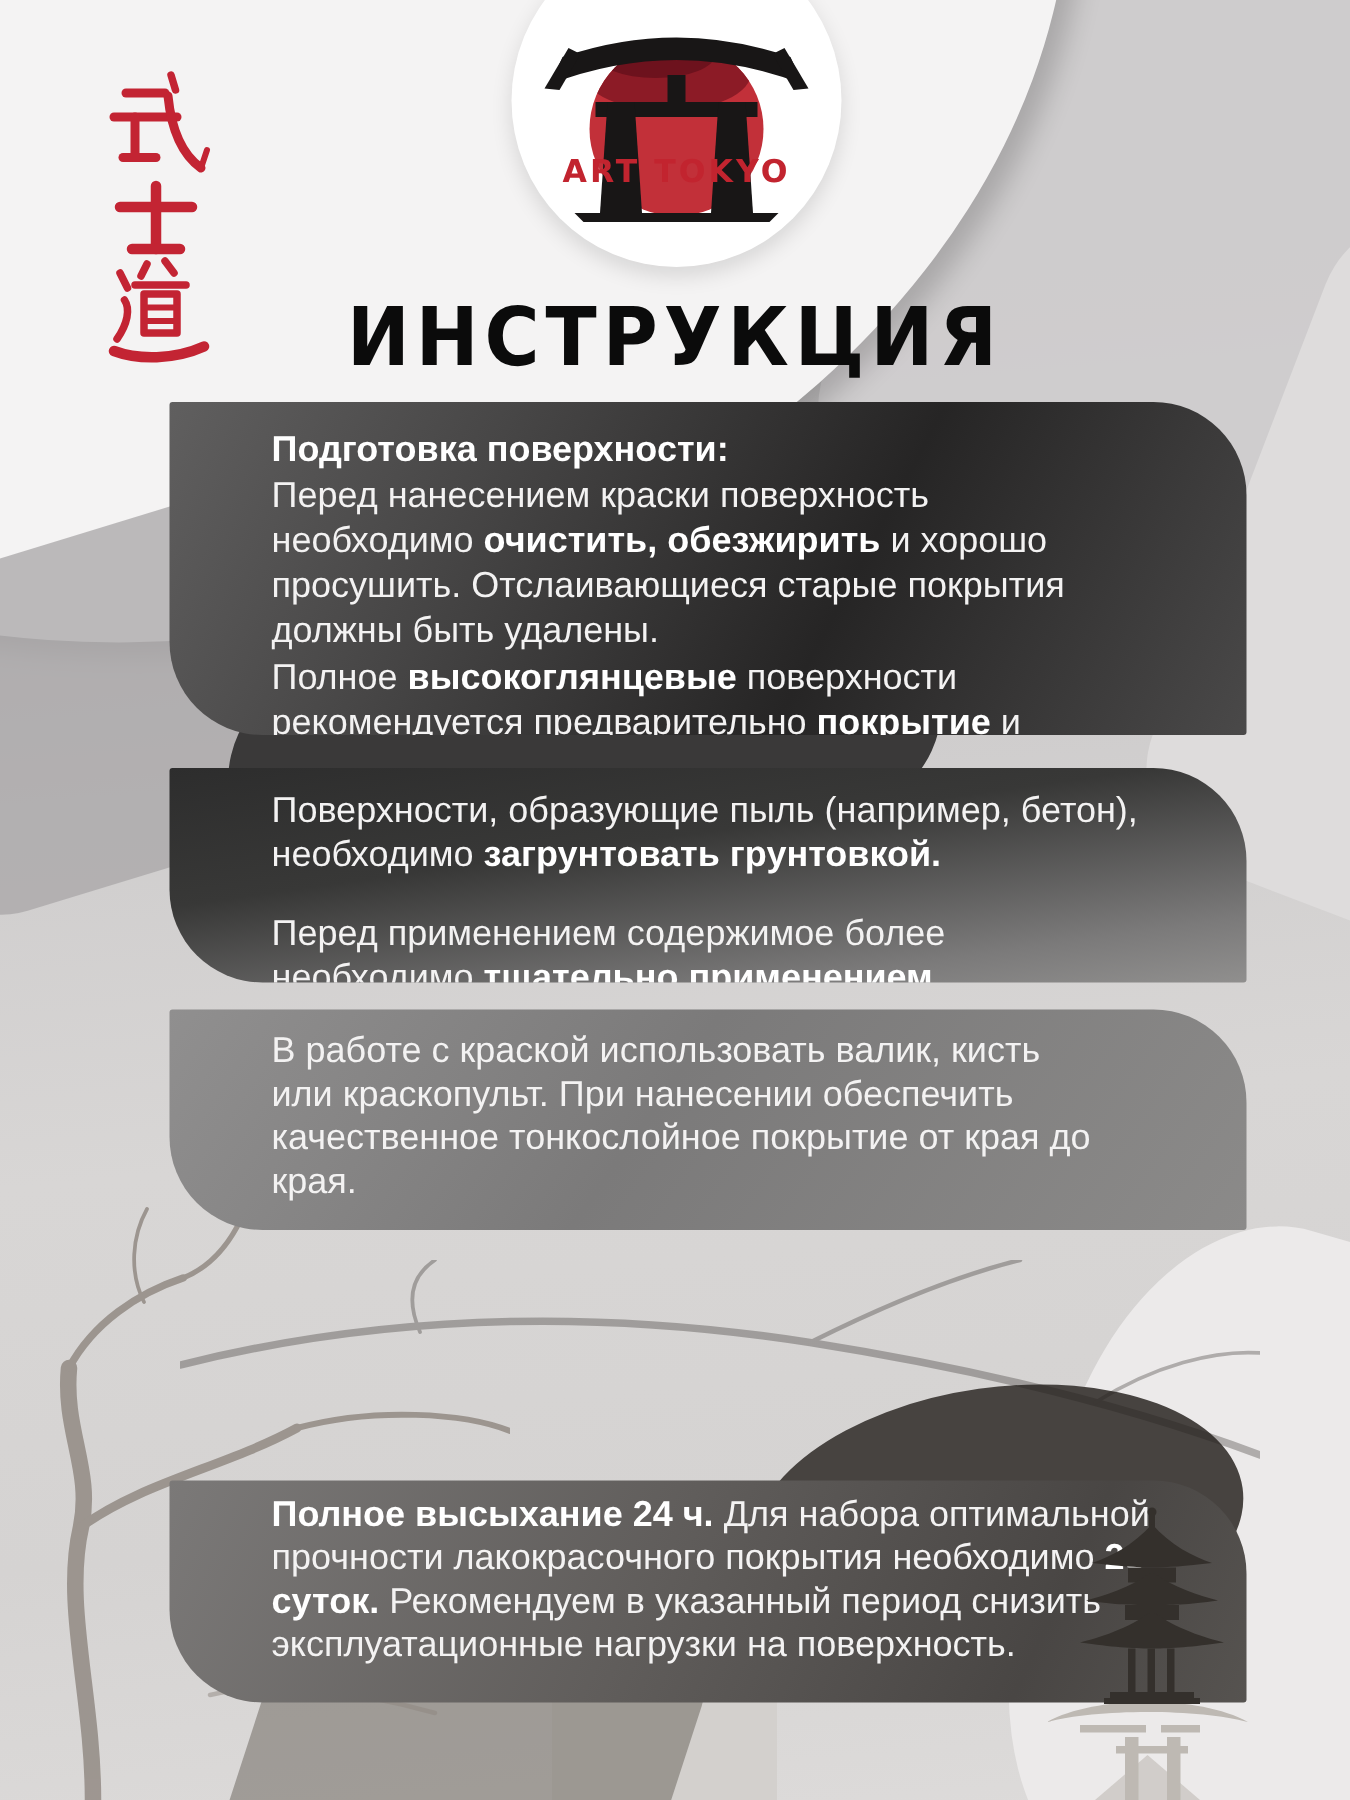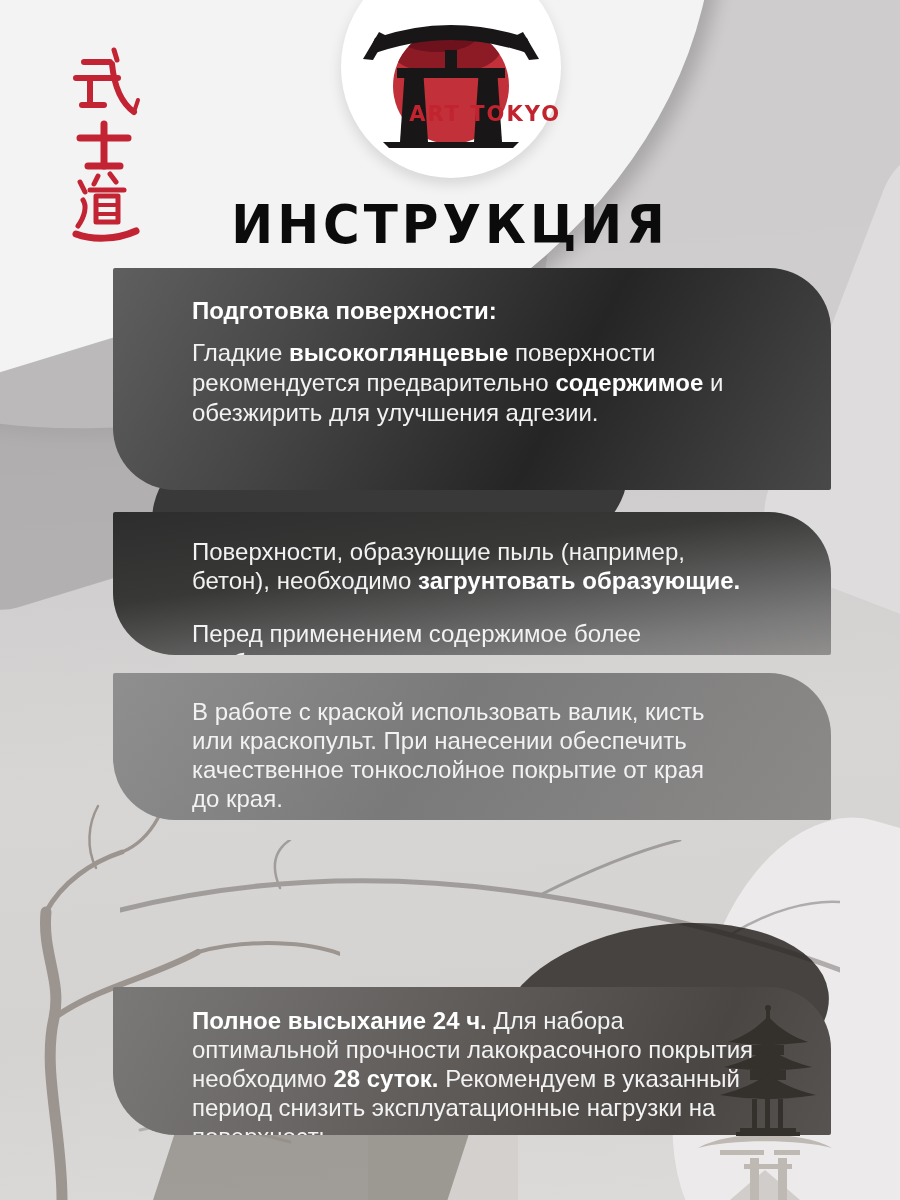--- a/index.html
+++ b/index.html
@@ -50,41 +50,41 @@
     background:#eceaea;transform:rotate(16deg);z-index:1;
   }
   
   .logo{
     position:absolute;left:341px;top:-44px;width:220px;height:222px;
     border-radius:50%;background:#ffffff;z-index:5;
     box-shadow:0 6px 14px rgba(0,0,0,.12);
   }
   .logo svg{position:absolute;left:0;top:0;}
   .brand-word{
-    position:absolute;left:0;right:0;top:146px;text-align:right;
+    position:absolute;left:0;right:0;top:146px;text-align:center;
     color:#c2242f;font-weight:bold;font-size:21px;letter-spacing:2px;
     font-family:"DejaVu Sans", sans-serif;
   }
   
   .kanji{position:absolute;left:68px;top:42px;width:76px;height:200px;z-index:5;}
   
   .title{
     position:absolute;left:0;right:0;top:196px;text-align:center;z-index:5;
     color:#0b0b0b;font-family:"DejaVu Sans", sans-serif;font-weight:800;
     font-size:50px;letter-spacing:4px;transform:scaleY(1.08);
     margin:0;
   }
   
   .card{
     position:absolute;left:113px;width:718px;z-index:3;
     border-radius:2px 62px 2px 62px;
     color:#f3f2f2;font-size:24px;line-height:30px;
     padding:0 30px 0 67px;box-sizing:border-box;overflow:hidden;
   }
-  .card p{margin:12px;}
+  .card p{margin:1px;}
   .card .b{font-weight:bold;color:#ffffff;}
   .card-1{top:268px;height:222px;padding-top:16px;
     background:linear-gradient(118deg,#605f5f 0%,#474646 28%,#262525 62%,#4a4949 100%);}
   .card-1 .t{width:565px;}
   .card-2{top:512px;height:143px;padding-top:13px;line-height:29px;
     background:linear-gradient(172deg,#2d2d2d 0%,#383837 38%,#7b7a7a 82%,#908f8e 100%);}
   .card-2 .t{width:585px;}
   .card-2 p + p{margin-top:24px;}
   .card-3{top:673px;height:147px;padding-top:12px;line-height:29px;
     background:linear-gradient(125deg,#908f8f 0%,#7b7a7a 45%,#8b8a89 100%);}
@@ -189,26 +189,27 @@
       </g>
     </svg>
     <div class="brand-word">ART TOKYO</div>
   </div>
 
   <h1 class="title">ИНСТРУКЦИЯ</h1>
 
   <section class="card card-1">
     <div class="t">
         <p><span class="b">Подготовка поверхности:</span></p>
-        <p><span>Гладкие </span><span class="b">высокоглянцевые</span><span> поверхности рекомендуется предварительно </span><span class="b">содержимое</span><span> и обезжирить для улучшения адгезии.</span></p>
+        <p><span>Перед нанесением краски поверхность необходимо </span><span class="b">очистить, обезжирить</span><span> и хорошо просушить. Отслаивающиеся старые покрытия должны быть удалены.</span></p>
+        <p><span>Полное </span><span class="b">высокоглянцевые</span><span> поверхности рекомендуется предварительно </span><span class="b">покрытие</span><span> и обезжирить для улучшения адгезии.</span></p>
       </div>
   </section>
   <section class="card card-2">
     <div class="t">
-        <p><span>Поверхности, образующие пыль (например, бетон), необходимо </span><span class="b">загрунтовать образующие.</span></p>
+        <p><span>Поверхности, образующие пыль (например, бетон), необходимо </span><span class="b">загрунтовать грунтовкой.</span></p>
         <p><span>Перед применением содержимое более необходимо </span><span class="b">тщательно применением.</span></p>
       </div>
   </section>
   <section class="card card-3">
     <div class="t">
         <p><span>В работе с краской использовать валик, кисть или краскопульт. При нанесении обеспечить качественное тонкослойное покрытие от края до края.</span></p>
       </div>
   </section>
   <section class="card card-5">
     <div class="t">

